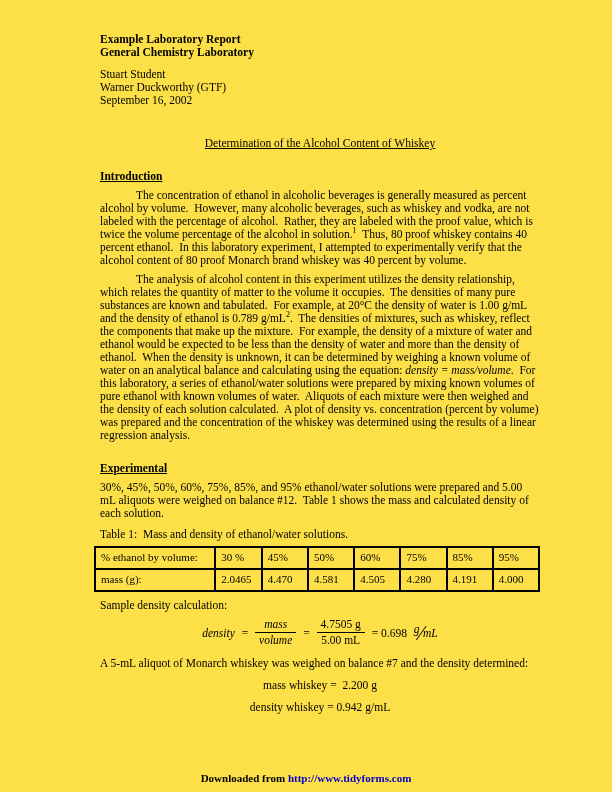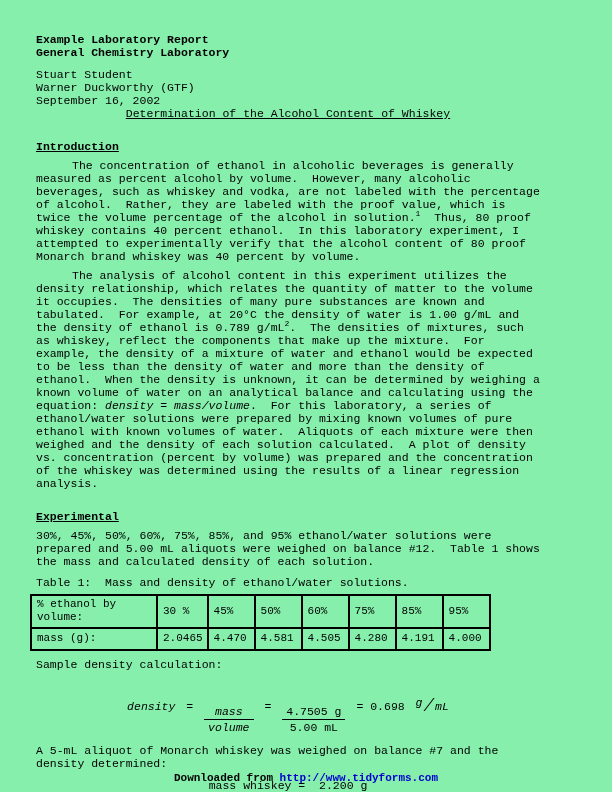--- a/index.html
+++ b/index.html
@@ -1,34 +1,34 @@
 <!DOCTYPE html>
 <html><head>
 <meta charset="utf-8">
 <style>
   html,body { margin:0; padding:0; background:#808080; }
   .page {
     position: relative;
     width: 612px;
     height: 792px;
     margin: 0 auto;
-    background: #86efac;
-    font-family: Liberation Mono, monospace;
+    background: #fde047;
+    font-family: Liberation Serif, serif;
     font-size: 11.5px;
     line-height: 13px;
     color: #000000;
     box-sizing: border-box;
-    padding: 33px 72px 0 36px;
+    padding: 33px 72px 0 100px;
     overflow: hidden;
   }
   .hdr-line { font-weight: bold; white-space: pre-wrap; }
   .author-block { margin-top: 9px; }
   .author-block div { white-space: pre-wrap; }
   .doc-title {
-    margin-top: 0;
+    margin-top: 30px;
     text-align: center;
     text-decoration: underline;
     white-space: pre-wrap;
   }
   .section-heading {
     margin-top: 20px;
     font-weight: bold;
     text-decoration: underline;
     white-space: pre-wrap;
   }
@@ -68,21 +68,20 @@
     display: inline-flex;
     flex-direction: column;
     vertical-align: middle;
     text-align: center;
     position: relative;
     top: -1px;
   }
   .frac .num {
     border-bottom: 1px solid #000;
     padding: 0 4px 1px 4px;
-    margin-top: 28px;
   }
   .frac .den { padding: 1px 4px 0 4px; }
   .unit { white-space: nowrap; }
   .unit .unit-g  { position: relative; top: -4px; font-style: italic; }
   .unit .bigslash { font-size: 21px; font-style: italic; line-height: 0; vertical-align: middle; position: relative; top: -1px; }
   .unit .unit-ml { position: relative; top: 0; font-style: italic; }
   .center-line { text-align: center; margin-top: 9px; white-space: pre-wrap; }
   .footer {
     position: absolute;
     bottom: 7px;

